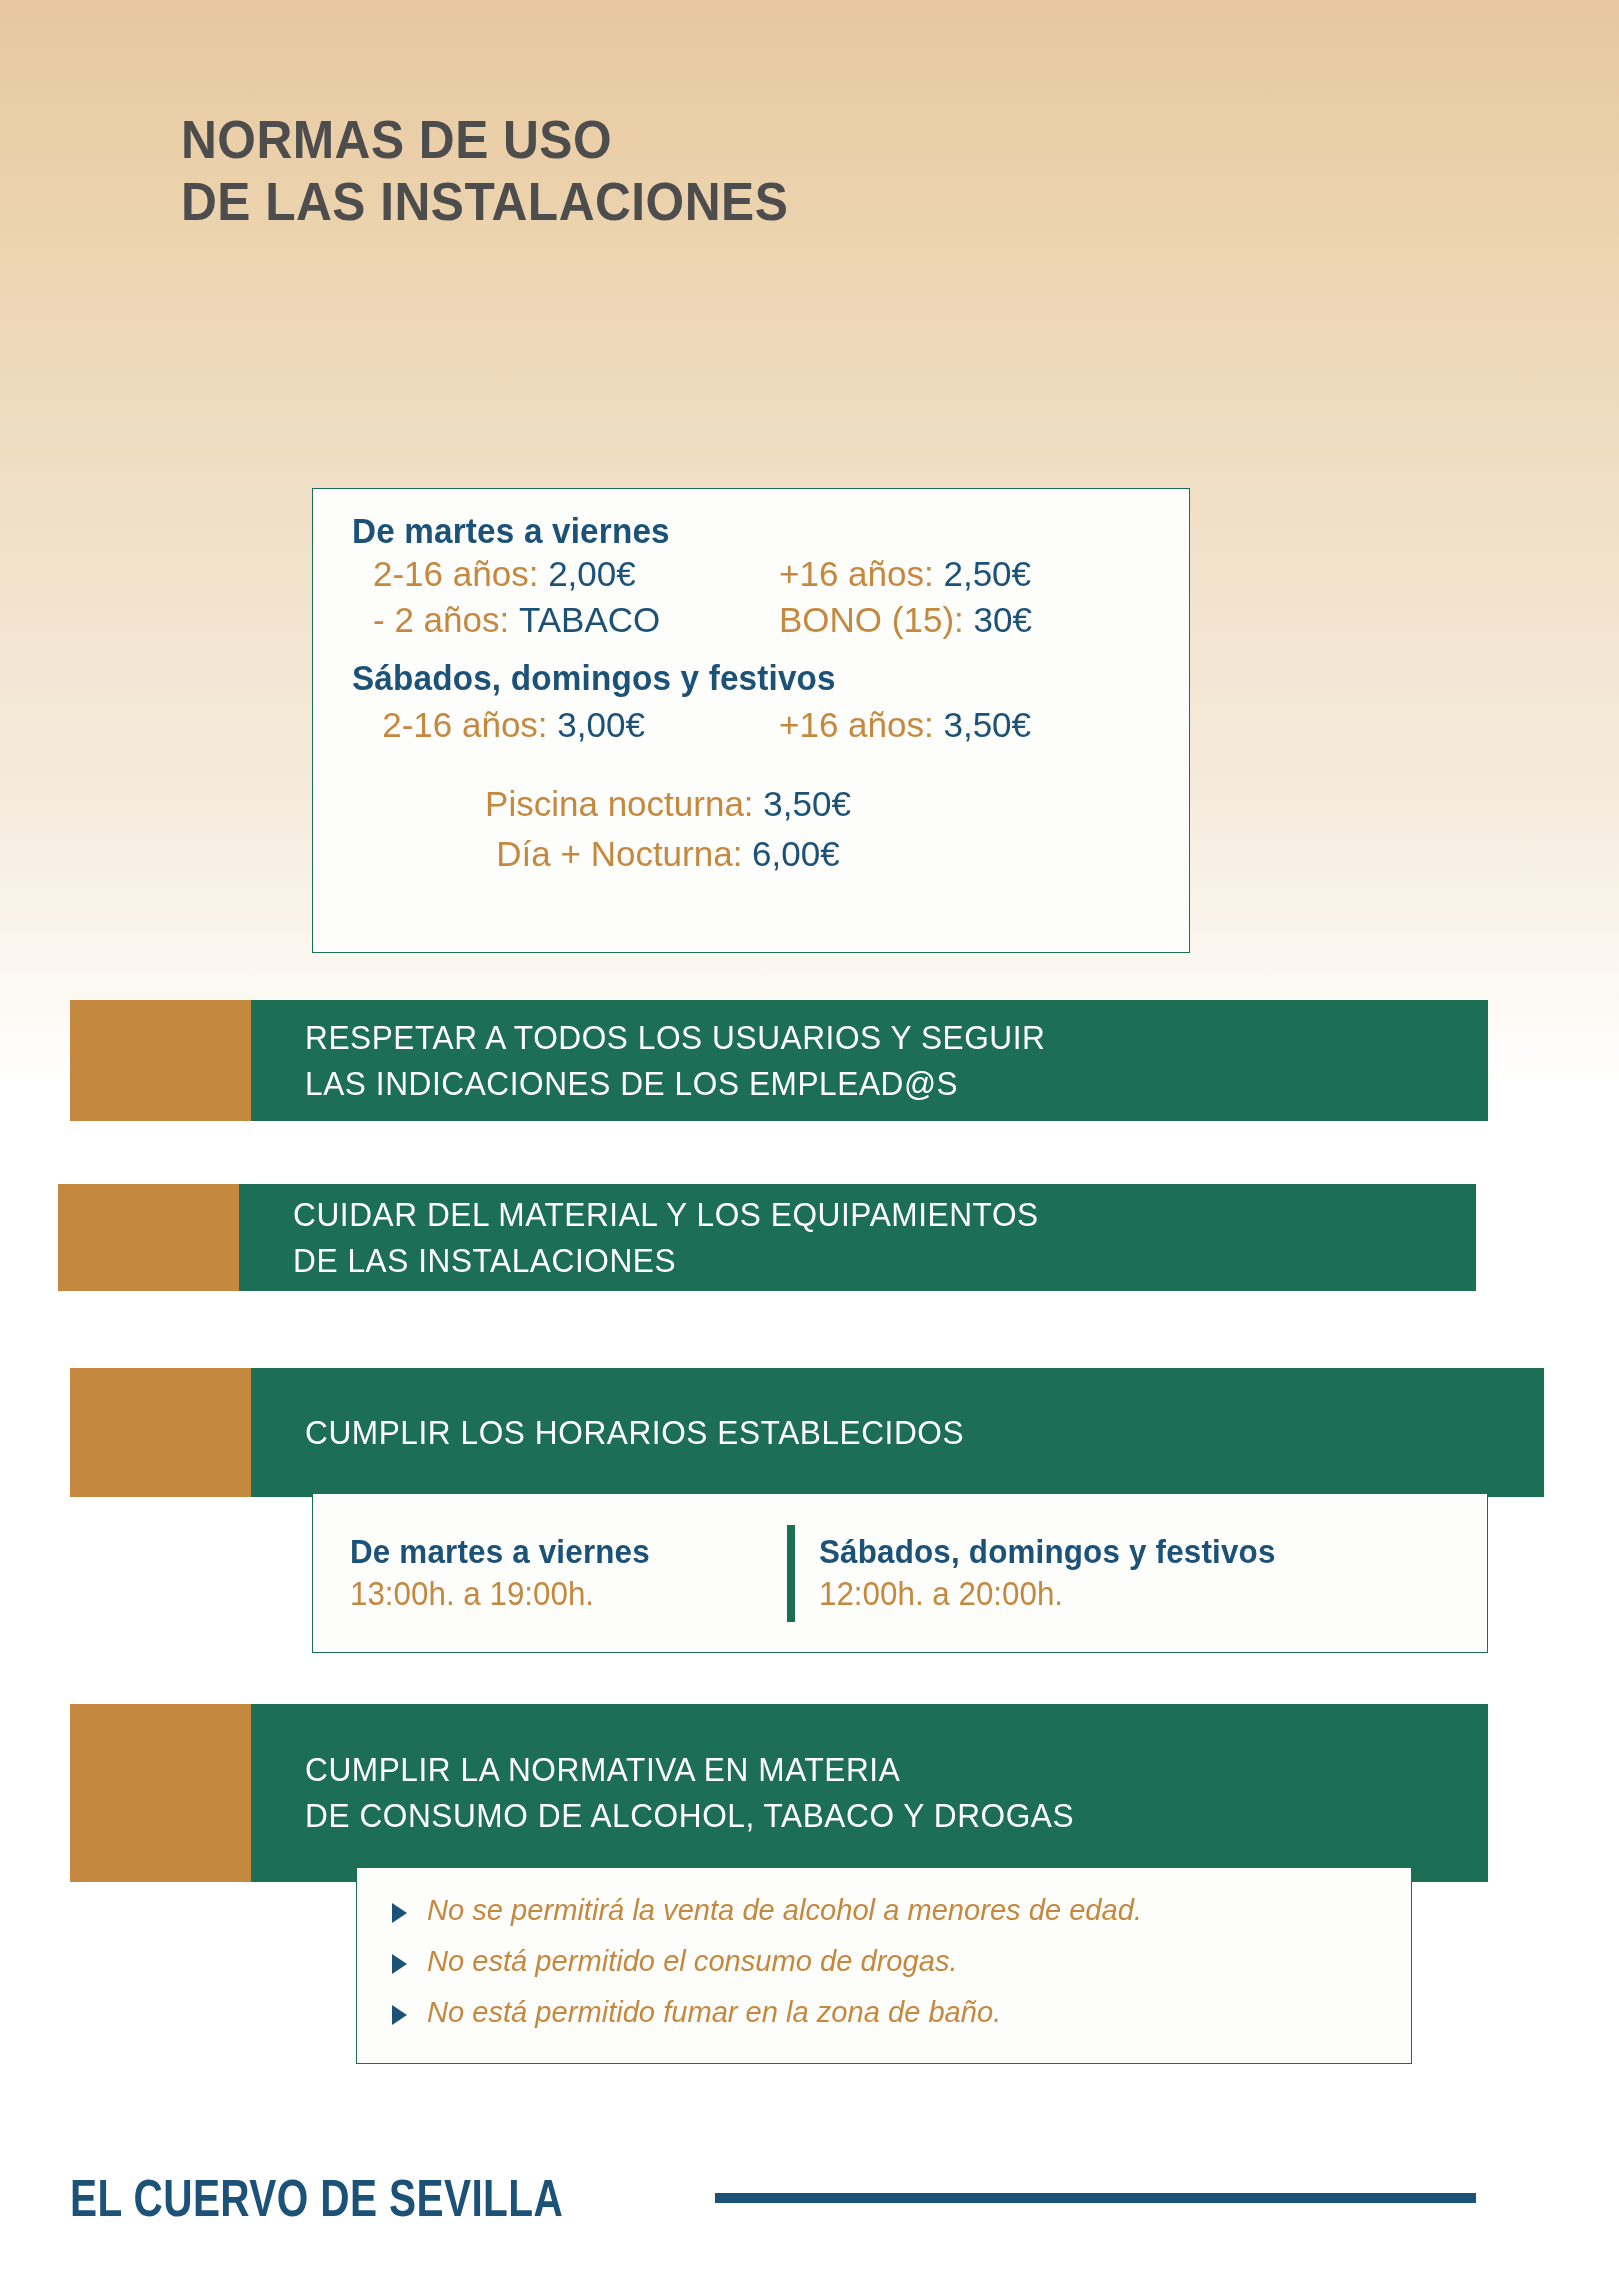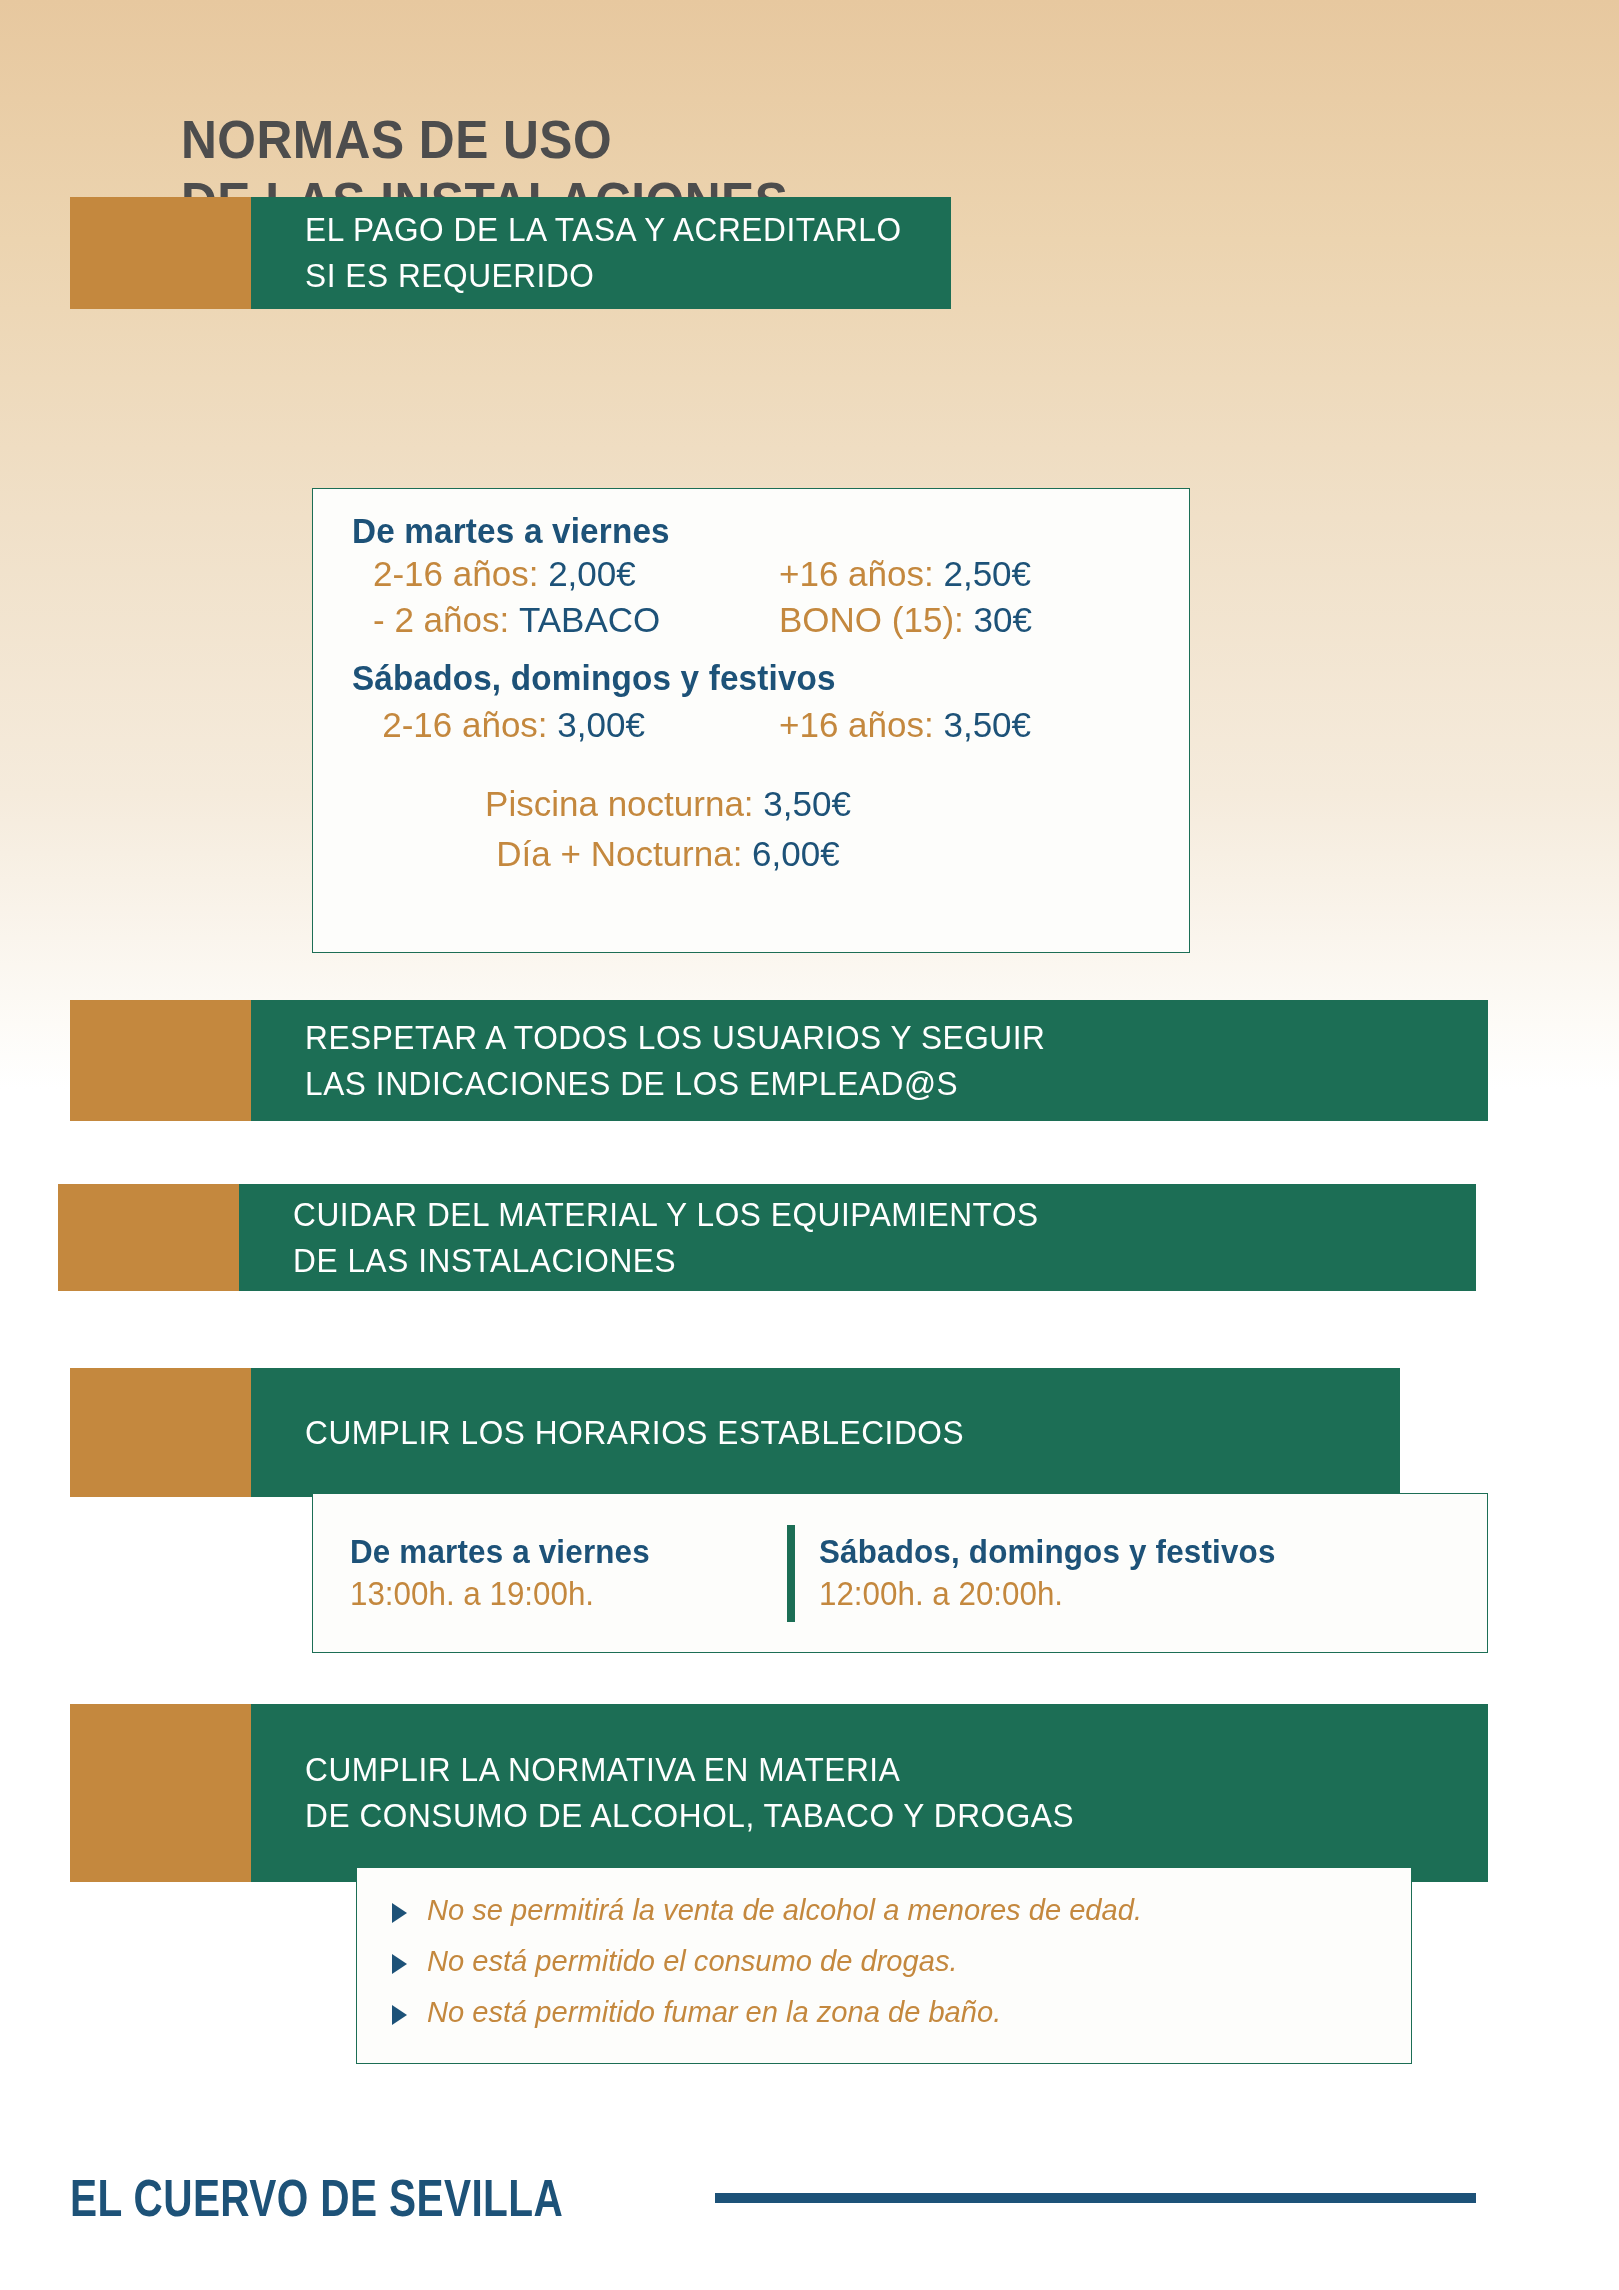--- a/index.html
+++ b/index.html
@@ -223,27 +223,20 @@
 </head>
 <body>
 
 <div class="bg-gradient"></div>
 
 <div class="page">
 
   <div class="title">NORMAS DE USO
 DE LAS INSTALACIONES</div>
 
-  <div class="rule-row" style="left:70px; top:197px; width:881px; height:112px;">
-    <div class="rule-tab"></div>
-    <div class="rule-bar">
-      <div class="rule-text">EL PAGO DE LA TASA Y ACREDITARLO
-SI ES REQUERIDO</div>
-    </div>
-  </div>
 
   <div class="price-wrap">
 
     <div class="price-group">
       <div class="price-head">De martes a viernes</div>
 
       <div class="price-row">
         <div class="price-col">
           <span class="lbl">2-16 años: </span>
             <span class="val">2,00€</span>
@@ -301,21 +294,21 @@
   </div>
 
   <div class="rule-row" style="left:58px; top:1184px; width:1418px; height:107px;">
     <div class="rule-tab"></div>
     <div class="rule-bar">
       <div class="rule-text">CUIDAR DEL MATERIAL Y LOS EQUIPAMIENTOS
 DE LAS INSTALACIONES</div>
     </div>
   </div>
 
-  <div class="rule-row" style="left:70px; top:1368px; width:1330px; height:129px;">
+  <div class="rule-row" style="left:70px; top:1368px; width:1474px; height:129px;">
     <div class="rule-tab"></div>
     <div class="rule-bar">
       <div class="rule-text">CUMPLIR LOS HORARIOS ESTABLECIDOS</div>
     </div>
   </div>
 
   <div class="panel sched-panel">
     <div class="sched-col left">
       <div class="sched-day">De martes a viernes</div>
       <div class="sched-time">13:00h. a 19:00h.</div>

